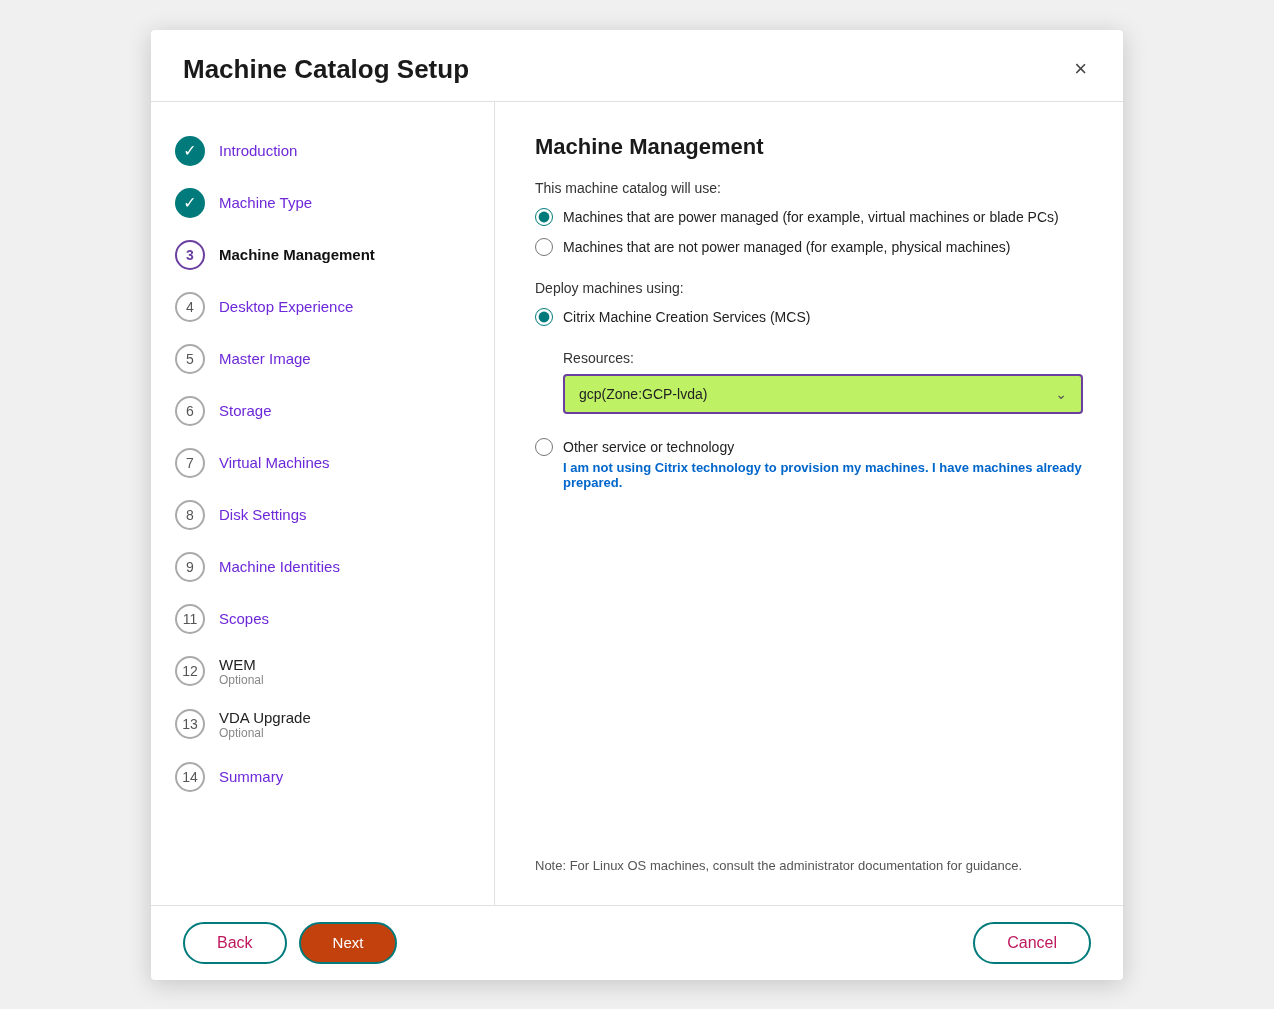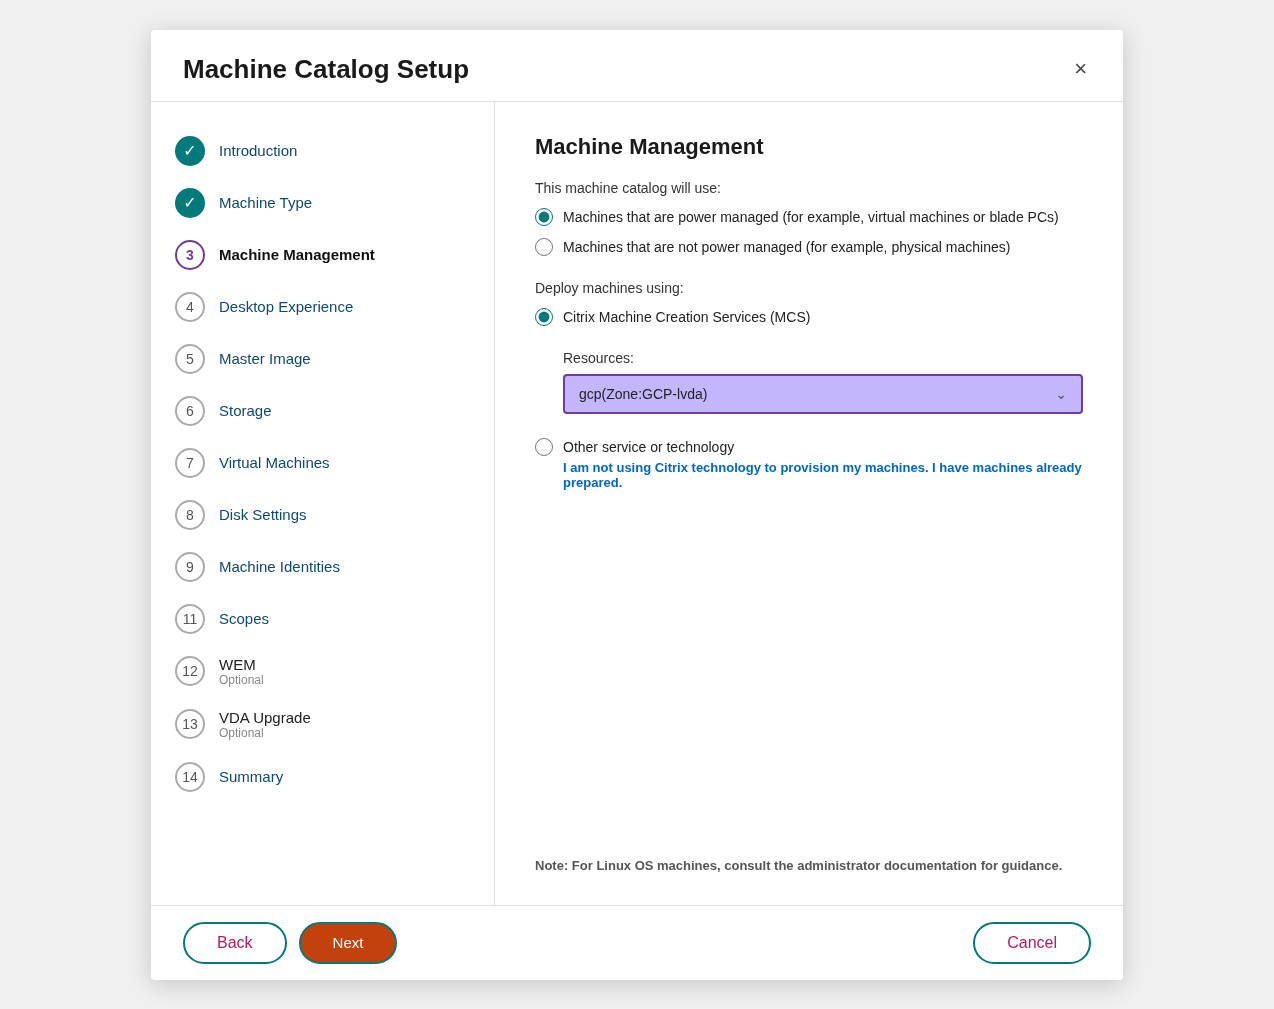--- a/index.html
+++ b/index.html
@@ -84,21 +84,21 @@
       font-weight: 700;
       background: #fff;
     }
     .step-inactive {
       border: 2px solid #aaa;
       color: #555;
       background: #fff;
     }
     .step-label {
       font-size: 15px;
-      color: #0c4a6e;
+      color: #6d28d9;
     }
     .step-label-active {
       font-weight: 700;
       color: #111;
     }
     .step-label-optional {
       font-size: 15px;
       color: #222;
       display: flex;
       flex-direction: column;
@@ -164,21 +164,21 @@
     }
     .resources-select {
       display: flex;
       align-items: center;
       justify-content: space-between;
       border: 2px solid #6b3fa0;
       border-radius: 4px;
       padding: 10px 14px;
       width: 520px;
       cursor: pointer;
-      background: #c4b5fd;
+      background: #bef264;
     }
     .resources-select-text {
       font-size: 14px;
       color: #222;
     }
     .chevron-icon {
       font-size: 14px;
       color: #555;
     }
     .other-service-section {
@@ -189,21 +189,20 @@
       color: #0066cc;
       margin-left: 28px;
       margin-top: 4px;
       font-weight: bold;
     }
     .note-text {
       font-size: 13px;
       color: #555;
       margin-top: auto;
       padding-top: 24px;
-      font-weight: bold;
     }
     .dialog-footer {
       display: flex;
       align-items: center;
       justify-content: space-between;
       padding: 16px 32px;
       border-top: 1px solid #e0e0e0;
     }
     .footer-left {
       display: flex;

